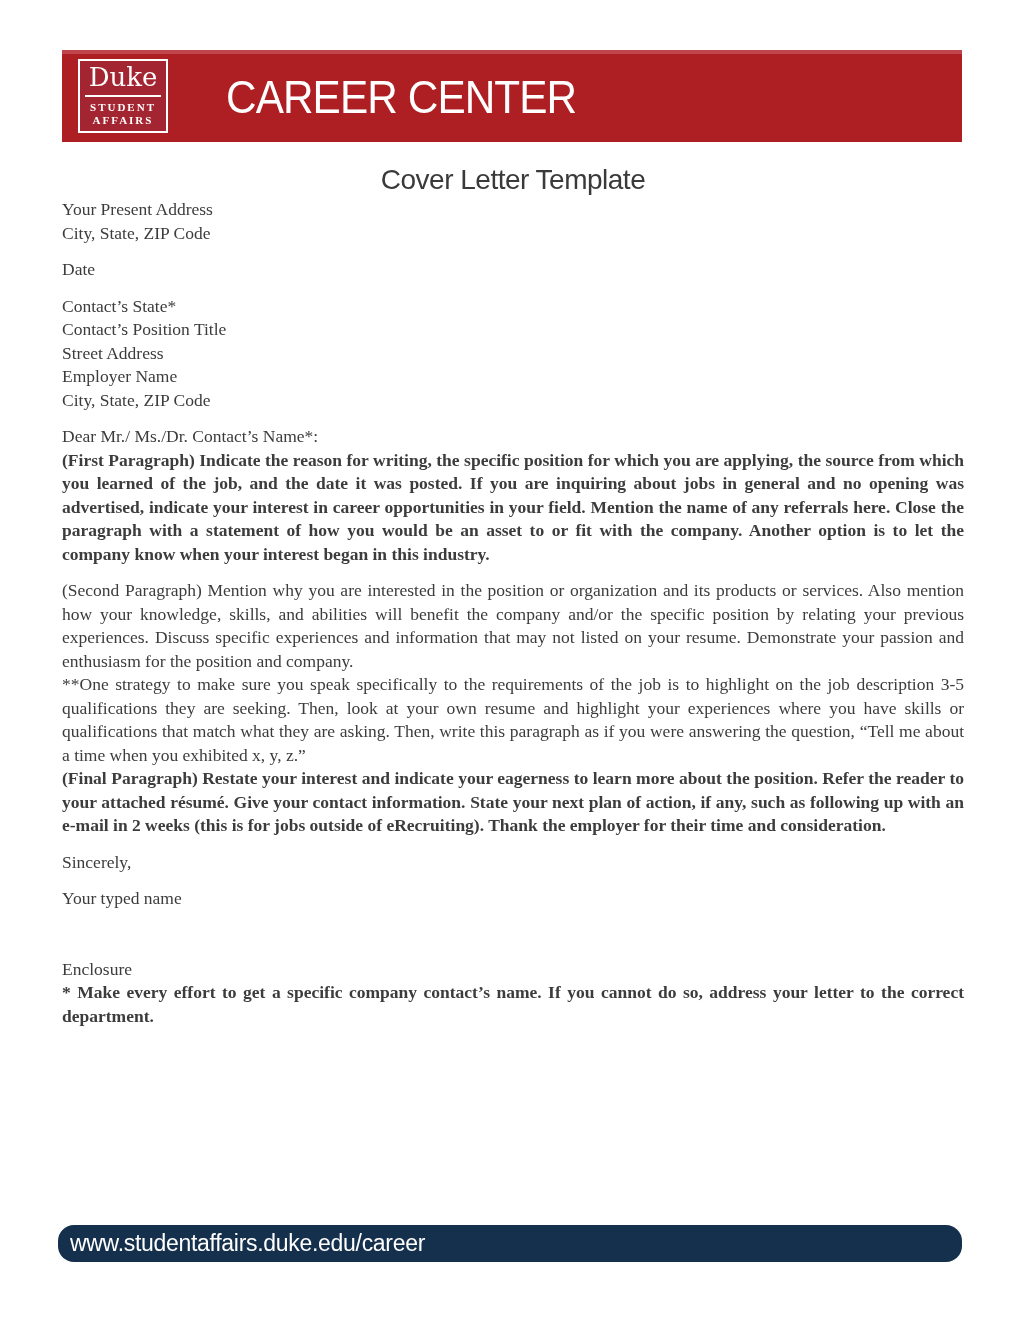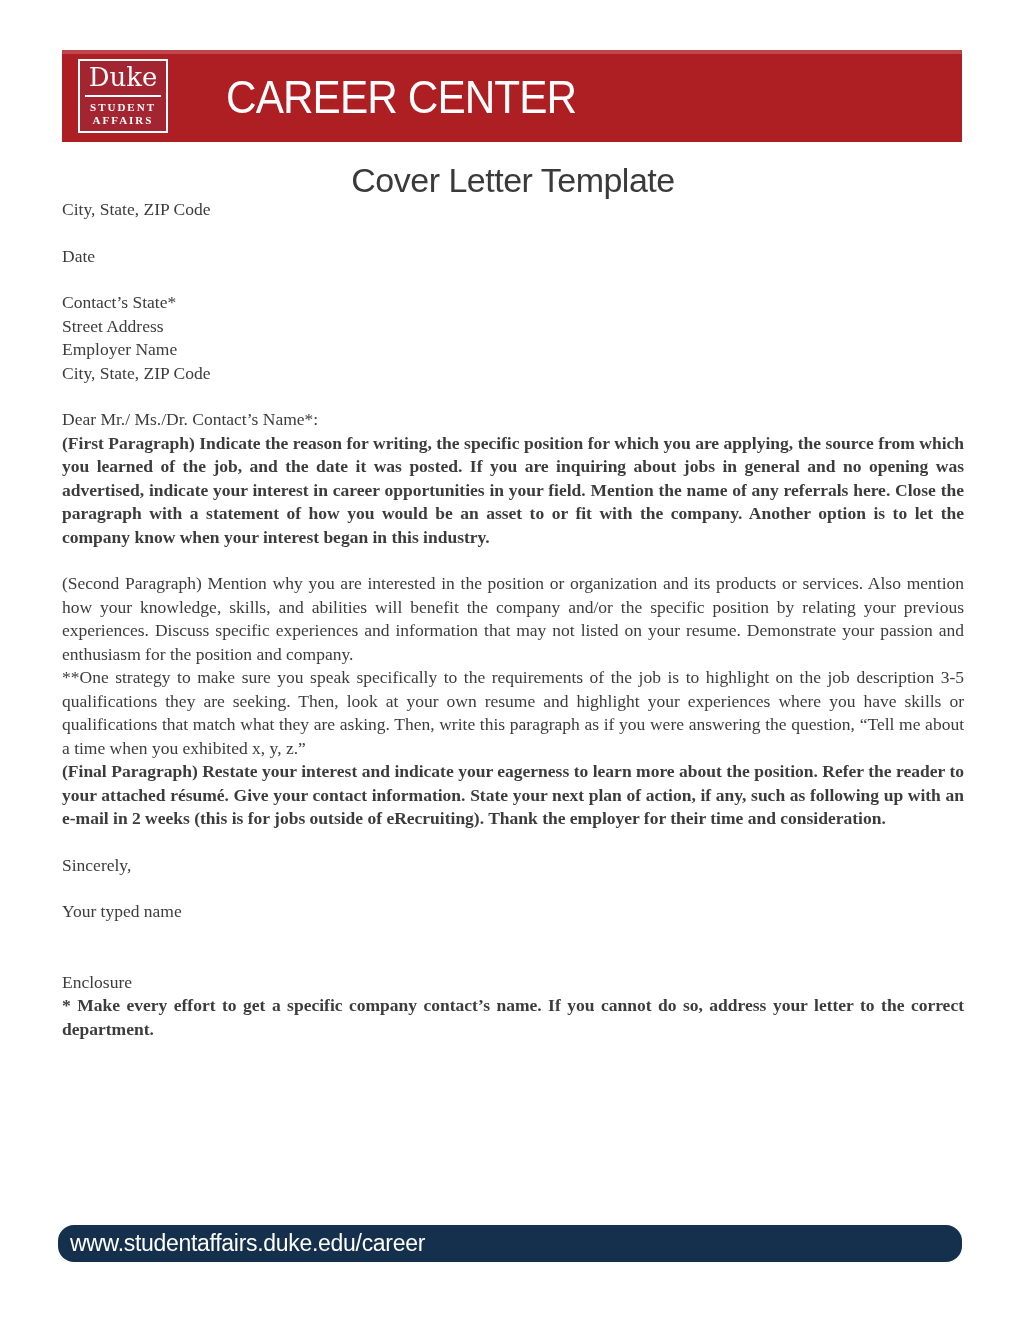--- a/index.html
+++ b/index.html
@@ -66,29 +66,29 @@
   .letter {
     position: absolute;
     left: 62px; top: 158px;
     width: 902px;
     color: #3c3c3c;
     font-size: 17.5px;
     line-height: 23.5px;
   }
   .doc-title {
     font-family: "Liberation Sans", sans-serif;
-    font-size: 34px;
+    font-size: 28px;
     font-weight: 400;
     color: #3a3a3a;
     text-align: center;
     margin: 6px 0 0 0;
     line-height: 32px;
     letter-spacing: -0.5px;
   }
-  .block { margin-top: 23px; }
+  .block { margin-top: 13px; }
   .block-2x { margin-top: 47px; }
   .sender { margin-top: 2px; }
   .line { white-space: nowrap; }
   p.para {
     margin: 0;
     text-align: justify;
   }
   p.block { margin-bottom: 0; font-weight: bold; }
 
   
@@ -120,27 +120,29 @@
       <div class="logo-sub">AFFAIRS</div>
     </div>
     <div class="banner-title">CAREER CENTER</div>
   </header>
 
   <main class="letter">
 
     <h1 class="doc-title">Cover Letter Template</h1>
 
     <div class="sender">
+      <div class="line">Your Present Address</div>
       <div class="line">City, State, ZIP Code</div>
     </div>
 
     <div class="block line">Date</div>
 
     <div class="block">
       <div class="line">Contact’s State*</div>
+      <div class="line">Contact’s Position Title</div>
       <div class="line">Street Address</div>
       <div class="line">Employer Name</div>
       <div class="line">City, State, ZIP Code</div>
     </div>
 
     <div class="block line">Dear Mr./ Ms./Dr. Contact’s Name*:</div>
 
     <p class="block para">(First Paragraph) Indicate the reason for writing, the specific position for which you are applying, the source from which you learned of the job, and the date it was posted. If you are inquiring about jobs in general and no opening was advertised, indicate your interest in career opportunities in your field. Mention the name of any referrals here.  Close the paragraph with a statement of how you would be an asset to or fit with the company. Another option is to let the company know when your interest began in this industry.</p>
 
     <div class="block">

